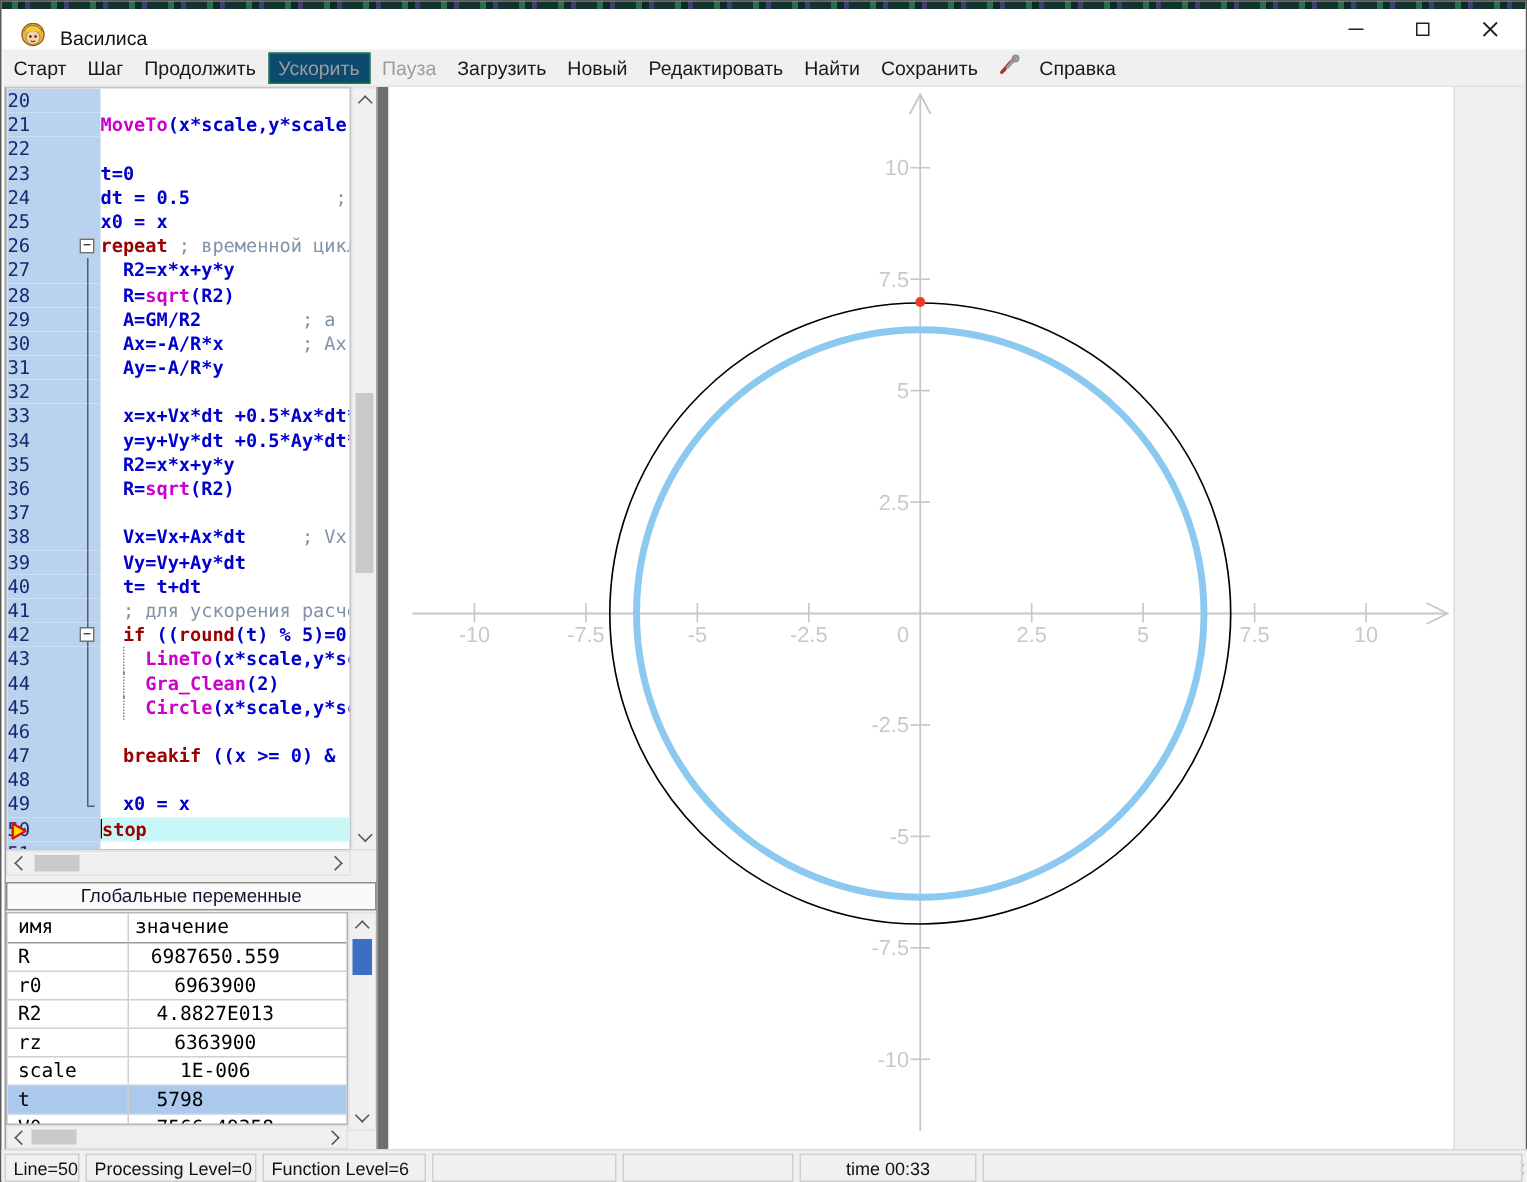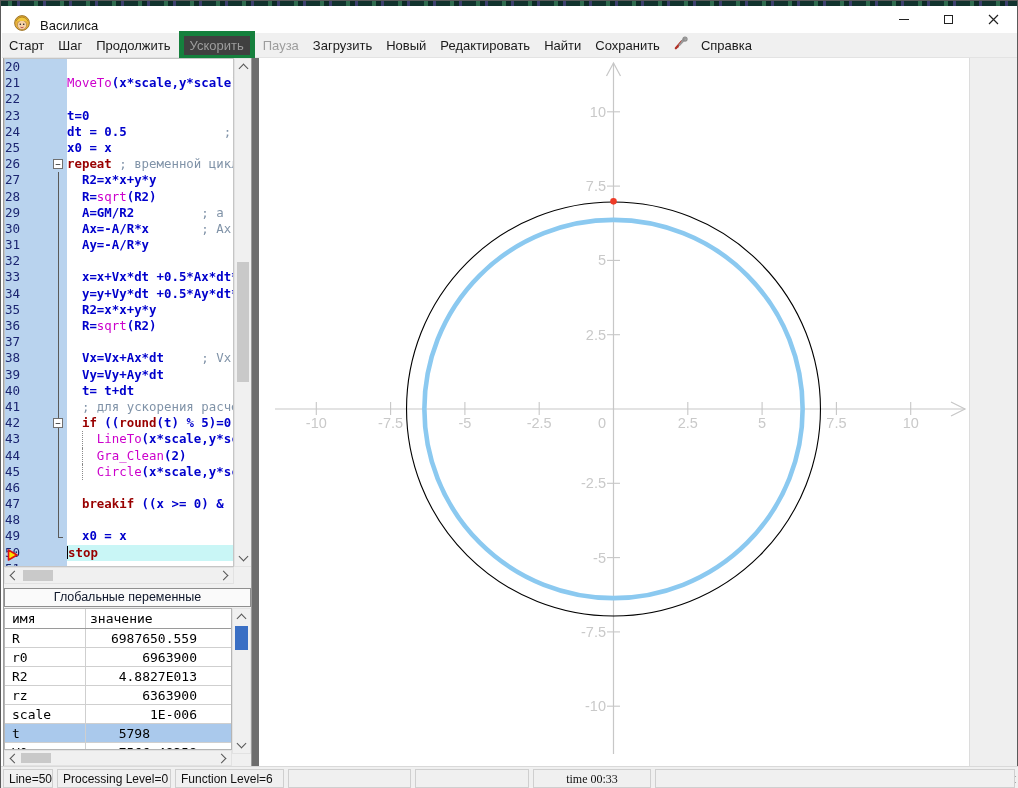--- a/index.html
+++ b/index.html
@@ -17,38 +17,38 @@
   #app-icon{margin-left:11px;width:18px;height:18px}
   #title-text{margin-left:9px;font-size:13px;color:#111}
   .winbtn{position:absolute;top:0;width:45px;height:27px;display:flex;align-items:center;justify-content:center}
   #btn-min{right:91px}#btn-max{right:46px}#btn-close{right:1px}
   #btn-min i{display:block;width:10px;height:1px;background:#222}
   #btn-max i{display:block;width:9px;height:9px;border:1px solid #222}
   
   #menubar{position:absolute;left:1px;top:32px;width:1015px;height:25px;background:#f0f0f0;display:flex;align-items:center;border-bottom:1px solid #e3e3e3;font-size:13px;color:#1a1a1a}
   .menu-item{padding:3px 6px;margin:0 1px;white-space:nowrap}
   .menu-item.disabled{color:#9d9d9d}
-  .menu-item.boxed{border:5px solid #15803d;background:#404040;padding:2px 6px}
+  .menu-item.boxed{border:1px solid #15803d;background:#0c4a6e;padding:2px 6px}
   .menu-item.iconitem{padding:2px 4px}
   
   #left-panel{position:absolute;left:2px;top:57px;width:248px;height:708px;background:#f0f0f0;border-left:1px solid #a0a0a0}
   #editor{position:absolute;left:0;top:0;width:230px;height:509px;background:#fff;overflow:hidden;border:1px solid #c5c5c5}
   .line{display:flex;height:16.2px;position:relative}
   .gut{display:flex;background:var(--c-gut);flex:none}
   .num{width:48px;padding-right:13px;text-align:left;font:12.6px "DejaVu Sans Mono",monospace;color:#1b2570;line-height:16.2px}
   .fold{position:relative;width:14px;flex:none}
   .fold-line::before{content:"";position:absolute;left:5px;top:0;bottom:0;width:1px;background:#5a5a5a}
   .fold-corner::before{content:"";position:absolute;left:5px;top:0;height:9px;width:1px;background:#5a5a5a}
   .fold-corner::after{content:"";position:absolute;left:5px;top:9px;width:5px;height:1px;background:#5a5a5a}
   .fbox{position:absolute;left:0;top:3px;width:10px;height:10px;border:1px solid #707070;background:#fff;color:#111;
         font:9px/8px "DejaVu Sans Mono",monospace;text-align:center;z-index:2}
   .code-wrap{flex:1;overflow:hidden;white-space:pre;font:12.4px "DejaVu Sans Mono",monospace;line-height:16.2px;position:relative}
   .line.cur .code-wrap{background:var(--c-cur)}
   .t-k{color:var(--c-kw);font-weight:bold}
-  .t-f{color:var(--c-fn);font-weight:normal}
+  .t-f{color:var(--c-fn);font-weight:bold}
   .t-v{color:var(--c-var);font-weight:bold}
   .t-c{color:var(--c-cmt)}
   .t-p{color:#444}
   .g2{position:absolute;left:15px;top:0;bottom:0;width:1px;border-left:1px dotted #8a8a8a}
   .caret{display:inline-block;width:1px;height:13px;background:#000;vertical-align:-2px}
   .lmark{position:absolute;left:2px;top:2px;z-index:3}
   
   .sb{position:absolute;background:#f0f0f0;border:1px solid #e2e2e2}
   .sb .thumb{position:absolute;background:#c9c9c9}
   .sb .thumb.blue{background:#3a6fc4}
@@ -58,21 +58,21 @@
   #ed-vscroll{left:230px;top:0;width:18px;height:509px}
   #ed-hscroll{left:0;top:509px;width:230px;height:17px}
   
   #vars-title{position:absolute;left:0;top:530px;width:247px;height:19px;background:#fafafa;border:1px solid #8f8f8f;
     text-align:center;font-size:12.5px;line-height:17px;color:#0f172a}
   #vars-table{position:absolute;left:0;top:550px;width:228px;height:142px;background:#fff;border:1px solid #b5b5b5;overflow:hidden;font:13px "DejaVu Sans Mono",monospace}
   .vrow{display:flex;height:19px;border-bottom:1px solid #cfcfcf;white-space:pre}
   .vrow.hdr{height:20px;border-bottom:1px solid #9a9a9a}
   .vrow.sel{background:var(--c-sel)}
   .vname{width:81px;padding:2px 0 0 7px;border-right:1px solid #cfcfcf;overflow:hidden}
-  .vval{flex:1;padding:2px 34px 0 4px;text-align:right;overflow:hidden}
+  .vval{flex:1;padding:2px 34px 0 4px;text-align:center;overflow:hidden}
   #vars-vscroll{left:228px;top:550px;width:19px;height:146px}
   #vars-hscroll{left:0;top:692px;width:228px;height:16px}
   
   #splitter{position:absolute;left:250px;top:57px;width:8px;height:708px;background:#6e6e6e;border-left:1px solid #9b9b9b}
   
   #plot{position:absolute;left:258px;top:57px;width:710px;height:708px;background:#fff}
   #right-strip{position:absolute;left:968px;top:57px;width:48px;height:708px;background:#efefef;border-left:1px solid #dcdcdc}
   
   #statusbar{position:absolute;left:0;top:765px;width:1018px;height:23px;background:#f0f0f0;border-top:1px solid #d9d9d9;font-size:12px;color:#111}
   .scell{position:absolute;top:2px;height:19px;border:1px solid #cfcfcf;background:#f0f0f0;padding:2px 5px;line-height:14px;white-space:nowrap;overflow:hidden}
@@ -454,16 +454,16 @@
   </div>
   <div id="right-strip"></div>
 
   <div id="statusbar">
     <div id="grip"></div>
   <div class="scell" style="left: 2px; width: 50px;">Line=50</div>
       <div class="scell" style="left: 56px; width: 114px;">Processing Level=0</div>
       <div class="scell" style="left: 174px; width: 109px;">Function Level=6</div>
       <div class="scell" style="left: 287px; width: 123px;"></div>
       <div class="scell" style="left: 414px; width: 114px;"></div>
-      <div class="scell" style="left: 532px; width: 118px; text-align: center; font-family: Liberation Serif, serif;">time 00:33</div>
+      <div class="scell" style="left: 532px; width: 118px; text-align: center;">time 00:33</div>
       <div class="scell" style="left: 654px; width: 360px;"></div>
     </div>
 </div>
 
 </body></html>

